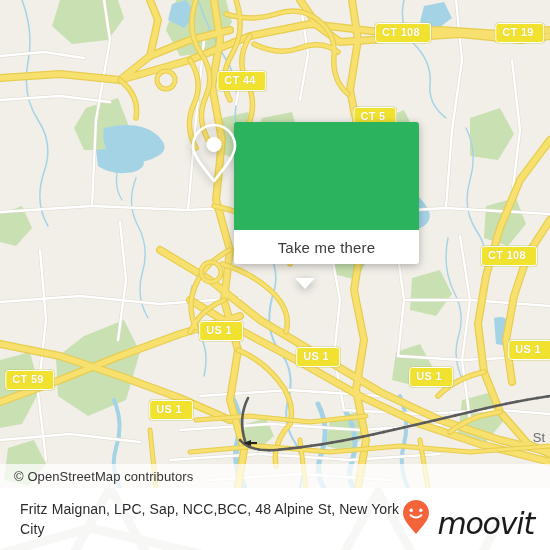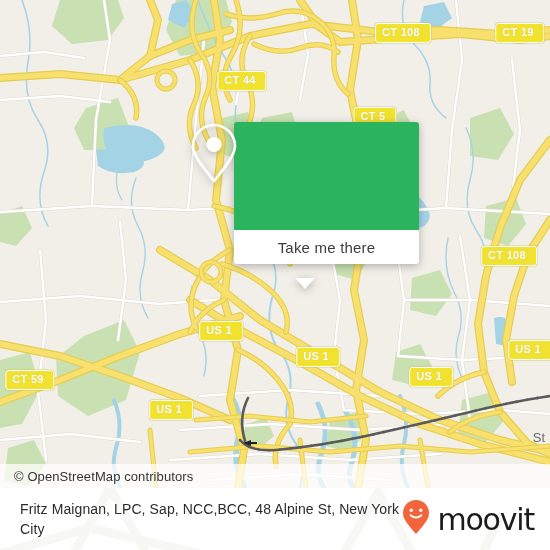--- a/index.html
+++ b/index.html
@@ -85,21 +85,21 @@
   #footer-watermark{position:absolute;left:0;top:-30px;opacity:.5;}
   #footer-inner{
     position:relative;height:100%;
     display:flex;align-items:center;justify-content:space-between;
     padding:0 16px 0 20px;box-sizing:border-box;
   }
   #footer-title{
     font-size:14px;color:#2b2b2b;line-height:1.45;max-width:390px;
     letter-spacing:.1px;
   }
-  #brand{display:flex;align-items:center;gap:8px;flex:none;}
+  #brand{display:flex;align-items:flex-end;gap:8px;flex:none;font-style:italic;}
   #brand-word{
     font-size:30px;color:#1b1b1b;letter-spacing:-1.2px;
     font-family:"DejaVu Sans",sans-serif;font-weight:400;
     line-height:1;position:relative;top:1px;
   }
 </style>
 </head>
 <body>
 
 <div id="page">

